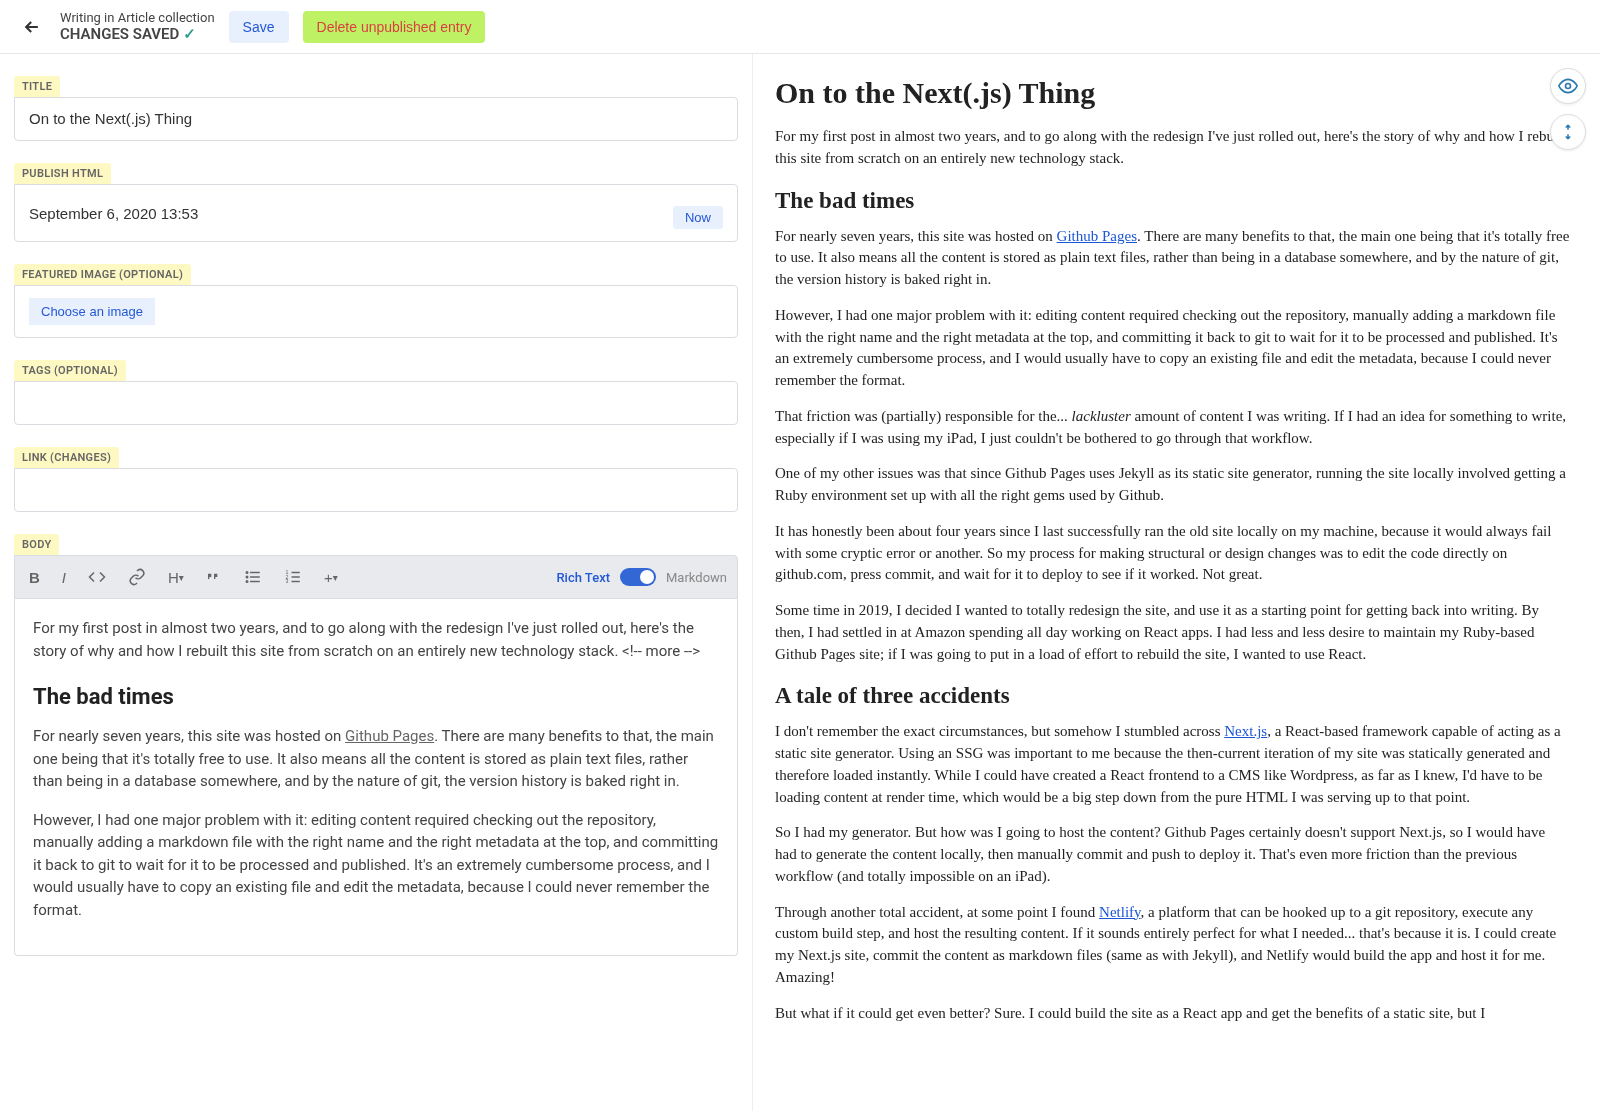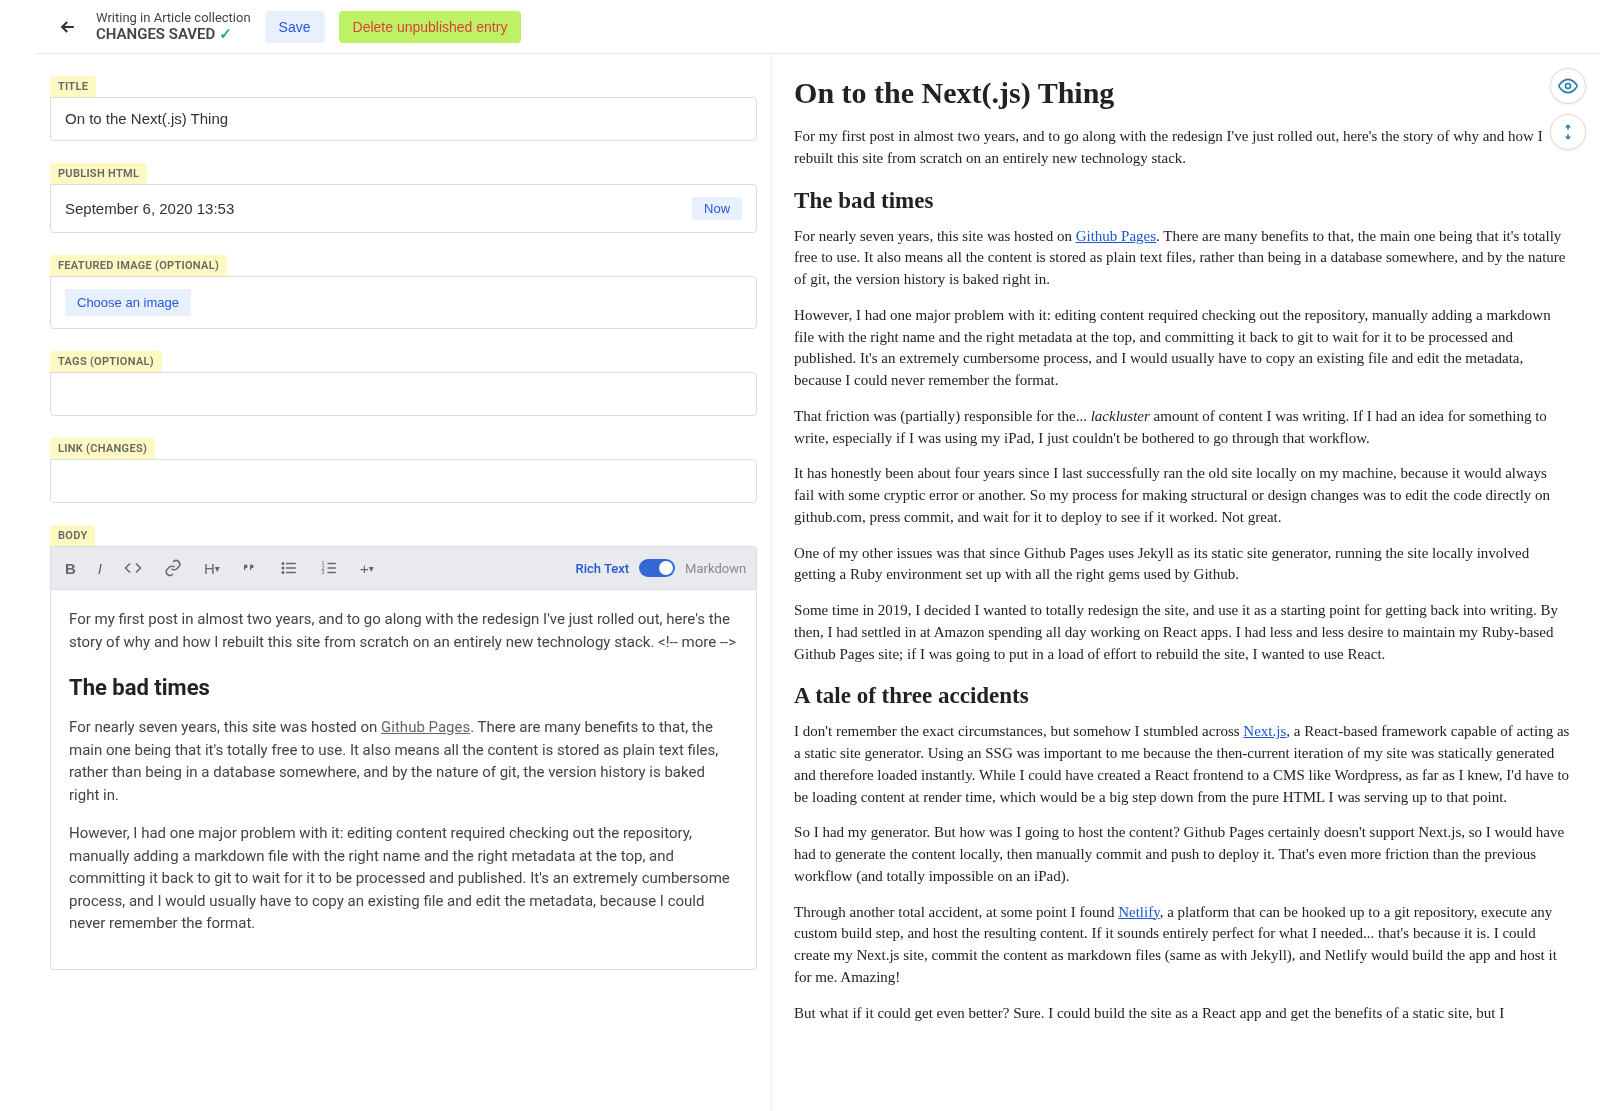--- a/index.html
+++ b/index.html
@@ -1,17 +1,17 @@
 <!DOCTYPE html>
 <html><head>
 <meta charset="utf-8">
 <style>
 * { box-sizing: border-box; margin: 0; padding: 0; }
 body { font-family: -apple-system, BlinkMacSystemFont, "Segoe UI", Roboto, sans-serif; font-size: 14px; color: #333; background: #fff; }
-.app { display: flex; flex-direction: column; height: 100vh; padding-left: 36px; }
+.app { display: flex; flex-direction: column; height: 100vh; }
 
 
 .header { display: flex; align-items: center; padding: 10px 18px; border-bottom: 1px solid #e4e7eb; gap: 14px; }
 .back-btn { background: none; border: none; cursor: pointer; padding: 4px; display: flex; align-items: center; }
 .header-info { display: flex; flex-direction: column; }
 .header-info .line1 { font-size: 13px; color: #444; }
 .header-info .line2 { font-size: 15px; font-weight: 600; color: #444; display: flex; align-items: center; gap: 4px; }
 .btn { border: none; border-radius: 4px; padding: 8px 14px; font-size: 14px; cursor: pointer; font-weight: 500; }
 .btn-save { background: #e8f0fe; color: #2558d6; }
 .btn-delete { background: #bef264; color: #d94141; }
@@ -25,21 +25,21 @@
 .main { display: flex; flex: 1; overflow: hidden; }
 .editor-pane { width: 47%; overflow-y: auto; padding: 22px 14px; }
 .preview-pane { flex: 1; overflow-y: auto; padding: 22px 30px 22px 22px; font-family: Georgia, 'Times New Roman', serif; color: #222; border-left: 1px solid #eee; position: relative; }
 
 
 .field { margin-bottom: 22px; }
 .field-label { display: inline-block; background: #fef9c3; color: #666; font-size: 11px; font-weight: 600; padding: 4px 8px; border-radius: 3px 3px 0 0; letter-spacing: 0.3px; }
 .field-box { border: 1px solid #d9dde2; border-radius: 0 4px 4px 4px; padding: 12px 14px; min-height: 44px; background: #fff; }
 .field-box input { border: none; width: 100%; font-size: 15px; color: #333; outline: none; background: transparent; }
 .date-box { display: flex; align-items: center; justify-content: space-between; }
-.now-btn { background: #e8f0fe; color: #2558d6; border: none; border-radius: 3px; padding: 4px 12px; font-size: 13px; cursor: pointer; }
+.now-btn { background: #e8f0fe; color: #2558d6; border: none; border-radius: 3px; padding: 4px 12px; font-size: 13px; cursor: pointer; margin-top: 9px; }
 .choose-img-btn { background: #e8f0fe; color: #2558d6; border: none; border-radius: 0; padding: 6px 12px; font-size: 13px; cursor: pointer; }
 
 
 .body-toolbar { background: #e8eaed; border: 1px solid #d9dde2; border-radius: 0 4px 0 0; padding: 8px 10px; display: flex; align-items: center; gap: 14px; }
 .tb-btn { background: none; border: none; color: #666; cursor: pointer; padding: 4px; display: flex; align-items: center; font-size: 15px; }
 .tb-right { margin-left: auto; display: flex; align-items: center; gap: 10px; }
 .rich-text-label { color: #2558d6; font-size: 13px; font-weight: 500; }
 .markdown-label { color: #888; font-size: 13px; }
 .toggle { width: 36px; height: 18px; background: #3367d6; border-radius: 9px; position: relative; cursor: pointer; }
 .toggle::after { content: ""; position: absolute; width: 14px; height: 14px; background: #fff; border-radius: 50%; top: 2px; right: 2px; }
@@ -209,22 +209,22 @@
       <h1>On to the Next(.js) Thing</h1>
       <p>For my first post in almost two years, and to go along with the redesign I've just rolled out, here's the story of why and how I rebuilt this site from scratch on an entirely new technology stack.</p>
       <h2>The bad times</h2>
       <p>
         <span>For nearly seven years, this site was hosted on </span><a>Github Pages</a><span>. There are many benefits to that, the main one being that it's totally free to use. It also means all the content is stored as plain text files, rather than being in a database somewhere, and by the nature of git, the version history is baked right in.</span>
       </p>
       <p>However, I had one major problem with it: editing content required checking out the repository, manually adding a markdown file with the right name and the right metadata at the top, and committing it back to git to wait for it to be processed and published. It's an extremely cumbersome process, and I would usually have to copy an existing file and edit the metadata, because I could never remember the format.</p>
       <p>
         <span>That friction was (partially) responsible for the... </span><em>lackluster</em><span> amount of content I was writing. If I had an idea for something to write, especially if I was using my iPad, I just couldn't be bothered to go through that workflow.</span>
       </p>
+      <p>One of my other issues was that since Github Pages uses Jekyll as its static site generator, running the site locally involved getting a Ruby environment set up with all the right gems used by Github.</p>
       <p>It has honestly been about four years since I last successfully ran the old site locally on my machine, because it would always fail with some cryptic error or another. So my process for making structural or design changes was to edit the code directly on github.com, press commit, and wait for it to deploy to see if it worked. Not great.</p>
-      <p>One of my other issues was that since Github Pages uses Jekyll as its static site generator, running the site locally involved getting a Ruby environment set up with all the right gems used by Github.</p>
       <p>Some time in 2019, I decided I wanted to totally redesign the site, and use it as a starting point for getting back into writing. By then, I had settled in at Amazon spending all day working on React apps. I had less and less desire to maintain my Ruby-based Github Pages site; if I was going to put in a load of effort to rebuild the site, I wanted to use React.</p>
       <h2>A tale of three accidents</h2>
       <p>
         <span>I don't remember the exact circumstances, but somehow I stumbled across </span><a>Next.js</a><span>, a React-based framework capable of acting as a static site generator. Using an SSG was important to me because the then-current iteration of my site was statically generated and therefore loaded instantly. While I could have created a React frontend to a CMS like Wordpress, as far as I knew, I'd have to be loading content at render time, which would be a big step down from the pure HTML I was serving up to that point.</span>
       </p>
       <p>So I had my generator. But how was I going to host the content? Github Pages certainly doesn't support Next.js, so I would have had to generate the content locally, then manually commit and push to deploy it. That's even more friction than the previous workflow (and totally impossible on an iPad).</p>
       <p>
         <span>Through another total accident, at some point I found </span><a>Netlify</a><span>, a platform that can be hooked up to a git repository, execute any custom build step, and host the resulting content. If it sounds entirely perfect for what I needed... that's because it is. I could create my Next.js site, commit the content as markdown files (same as with Jekyll), and Netlify would build the app and host it for me. Amazing!</span>
       </p>
       <p>But what if it could get even better? Sure. I could build the site as a React app and get the benefits of a static site, but I</p>

